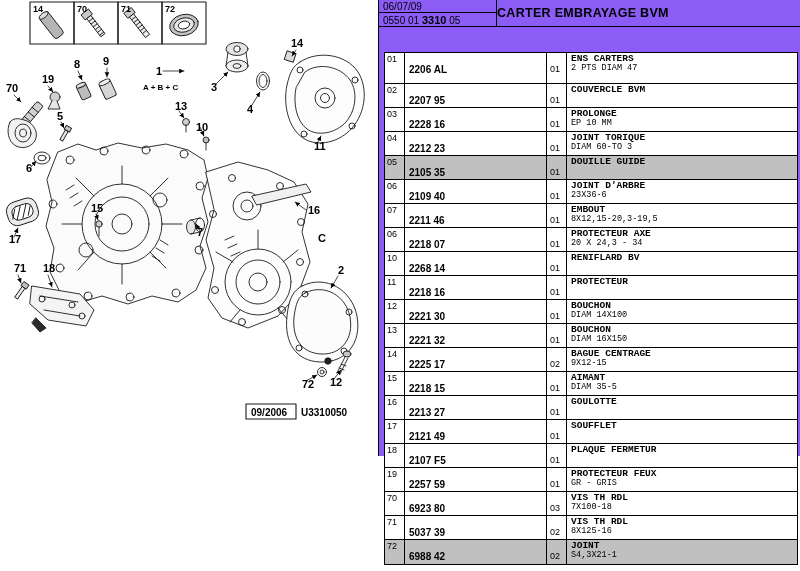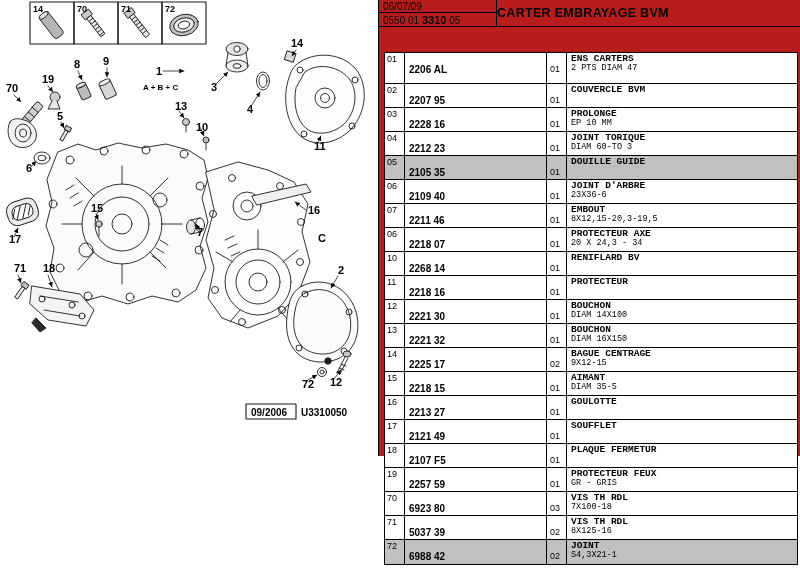--- a/index.html
+++ b/index.html
@@ -8,21 +8,21 @@
 
   
   .left { width:378px; height:571px; position:relative; background:#fff; flex:0 0 378px; }
   .left svg { display:block; }
   .co { font-family:"Liberation Sans",sans-serif; font-weight:bold; font-size:11px; fill:#000; }
   .co.sm { font-size:8px; }
   .co.ib { font-size:9px; }
   .co.ft { font-size:10px; }
 
   
-  .right { flex:1; height:456px; border-left:1px solid #000; background:#b91c1c; }
+  .right { flex:1; height:456px; border-left:1px solid #000; background:#8b5cf6; }
   .hdr { display:flex; border-bottom:1px solid #000; height:27px; }
   .hdr-left { width:118px; border-right:1px solid #000; }
   .hdr-date { height:13px; border-bottom:1px solid #000; font-size:10px; padding:1px 0 0 4px; }
   .hdr-code { font-size:10px; padding:1px 0 0 4px; white-space:nowrap; }
   .code-bold { font-weight:bold; font-size:11px; }
   .hdr-title { flex:1; text-align:left; font-weight:bold; font-size:12.5px; padding-top:6px; letter-spacing:.3px; }
   .gap { height:25px; }
 
   
   .table { margin-left:5px; width:414px; border:1px solid #000; }

